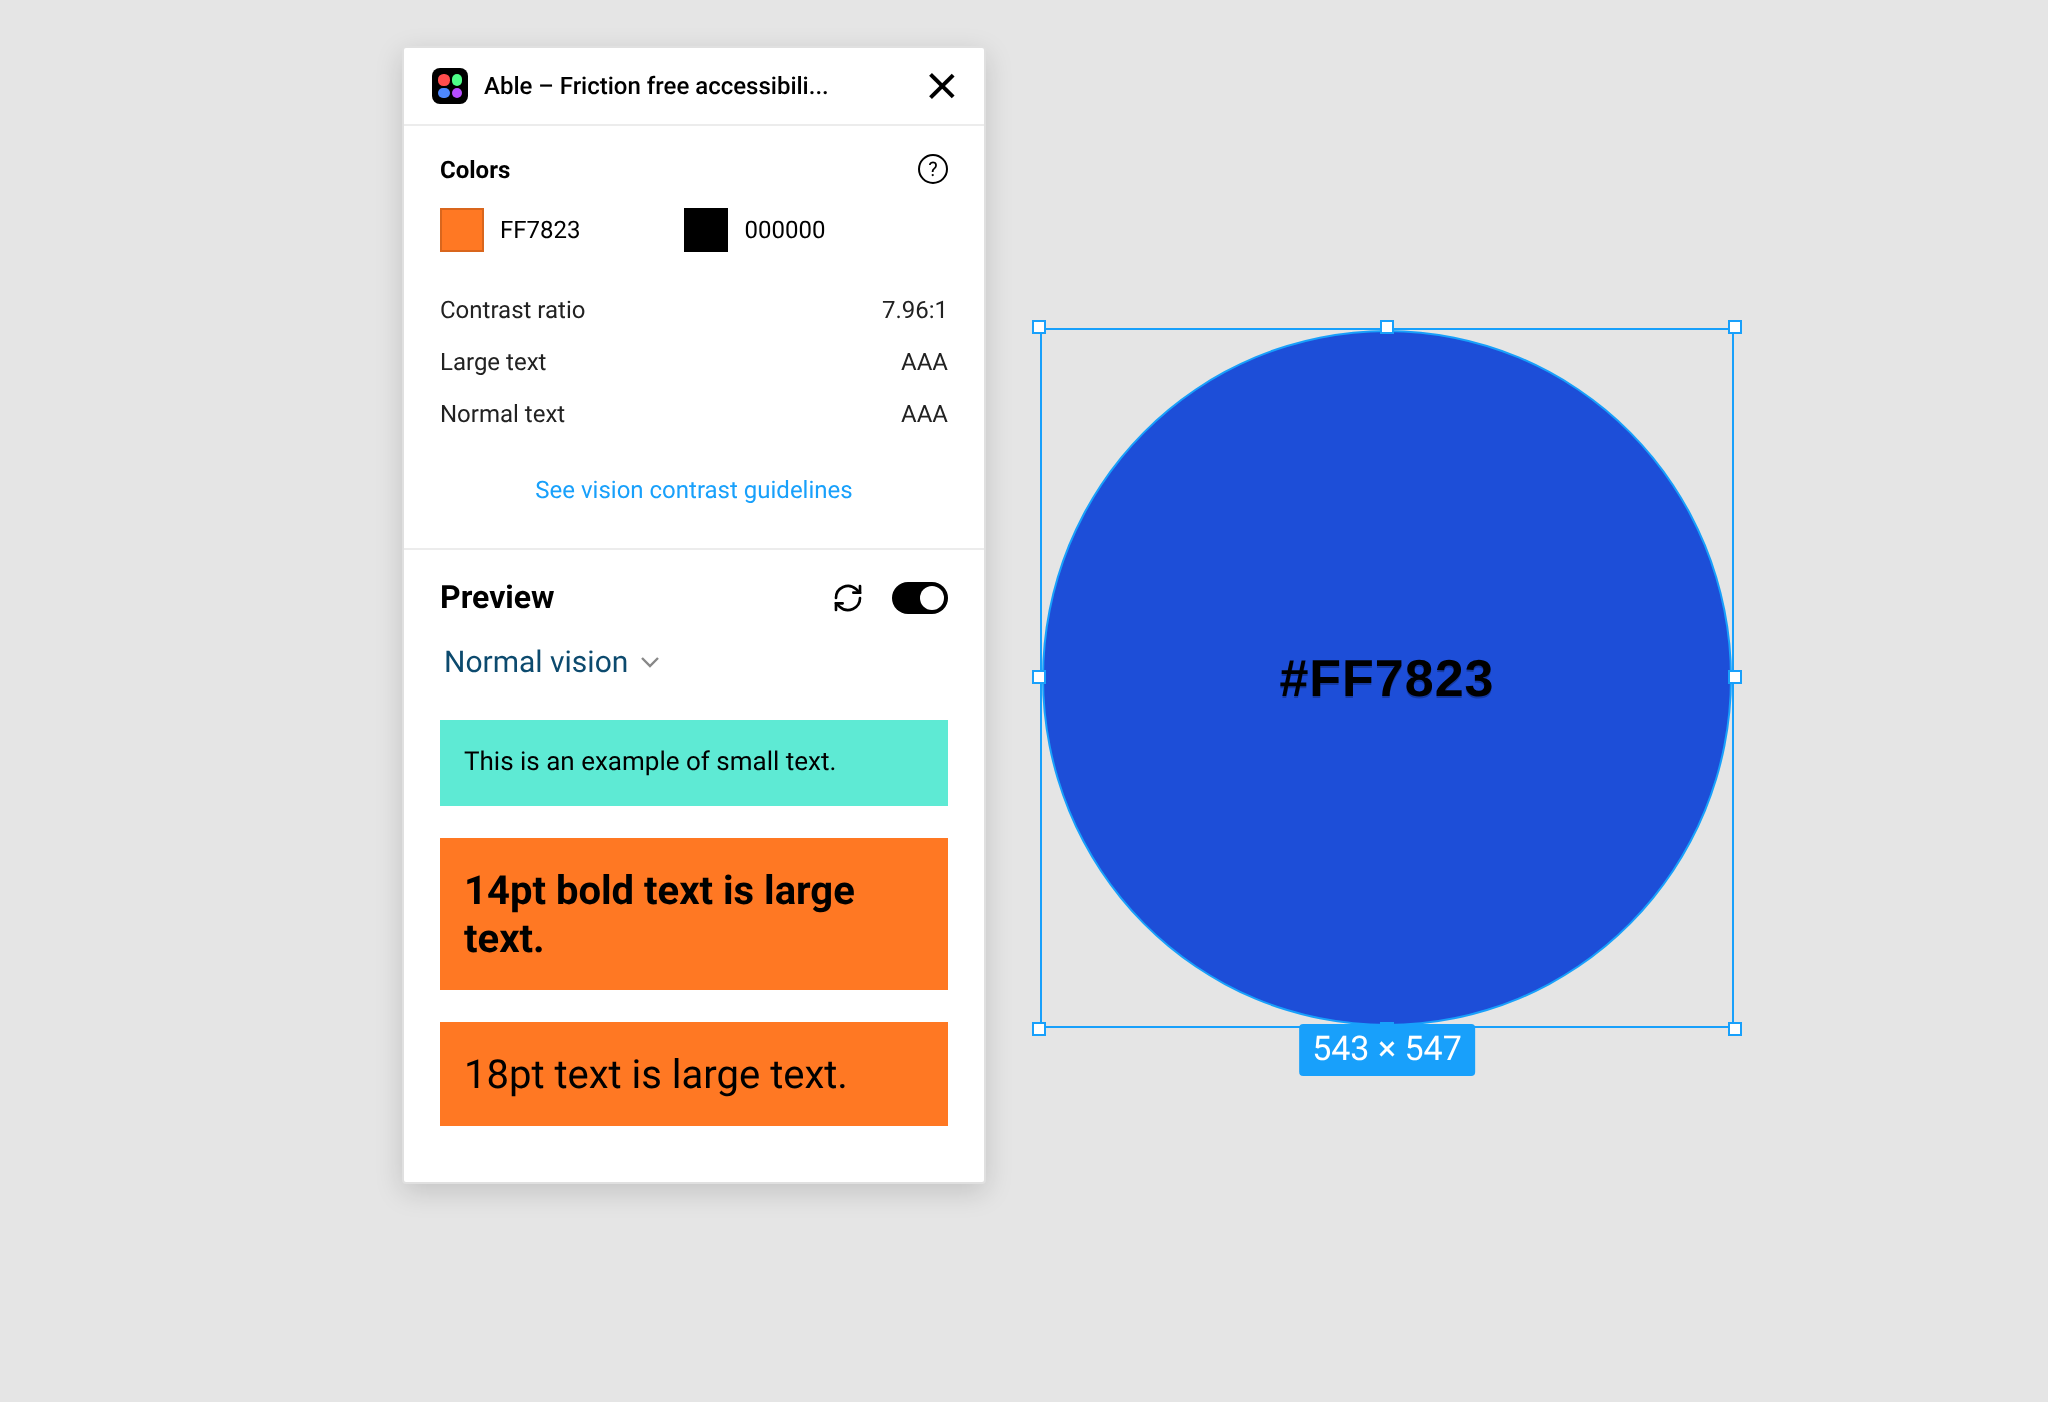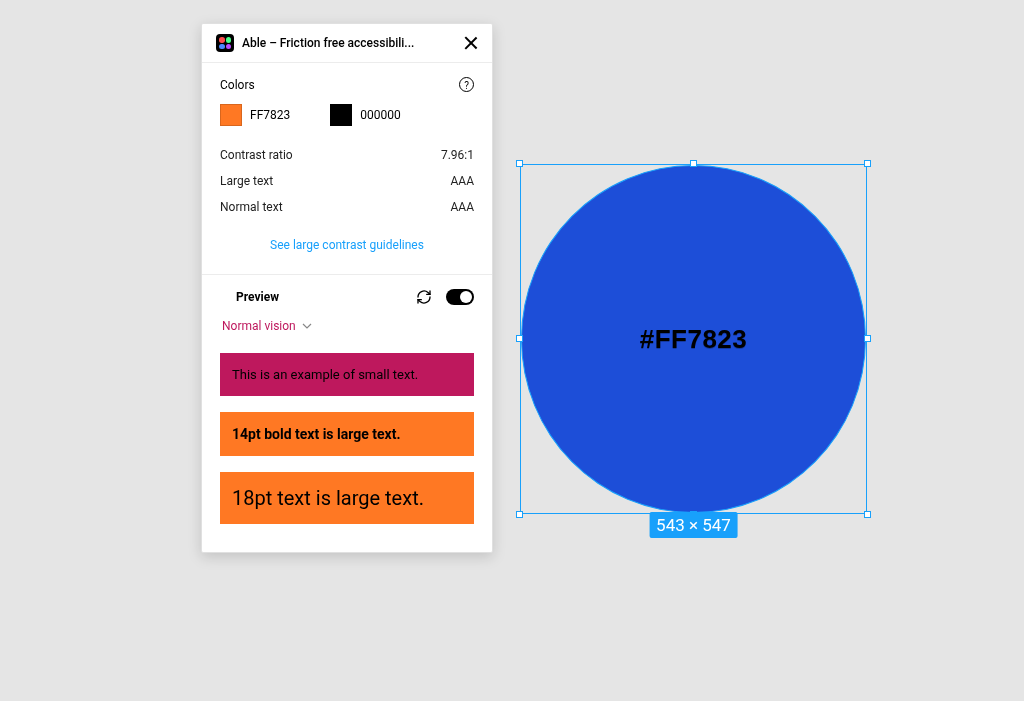--- a/index.html
+++ b/index.html
@@ -89,36 +89,36 @@
     border-bottom: 1px solid #ececec;
   }
   .section-title-row {
     display: flex;
     align-items: center;
     justify-content: space-between;
     margin-bottom: 12px;
   }
   .section-title {
     font-size: 12px;
-    font-weight: 400;
+    font-weight: 700;
   }
   .help-icon {
     width: 15px;
     height: 15px;
     border: 1.2px solid #000;
     border-radius: 50%;
     font-size: 10px;
     line-height: 15px;
     text-align: center;
     box-sizing: border-box;
     cursor: pointer;
   }
   .swatch-row {
     display: flex;
-    gap: 40px;
+    gap: 52px;
     margin-bottom: 22px;
   }
   .swatch-item {
     display: flex;
     align-items: center;
     gap: 8px;
     font-size: 12px;
   }
   .swatch {
     width: 22px;
@@ -143,23 +143,22 @@
     cursor: pointer;
   }
 
   .preview-header {
     display: flex;
     align-items: center;
     justify-content: space-between;
     margin-bottom: 14px;
   }
   .preview-title {
-    font-size: 12px;
+    font-size: 16px;
     font-weight: 700;
-    margin-left: 16px;
   }
   .preview-controls {
     display: flex;
     align-items: center;
     gap: 14px;
   }
   .refresh-icon {
     width: 16px;
     height: 16px;
     cursor: pointer;
@@ -179,37 +178,37 @@
     top: 2px;
     width: 12px;
     height: 12px;
     background: #fff;
     border-radius: 50%;
   }
   .vision-select {
     display: flex;
     align-items: center;
     gap: 6px;
-    font-size: 12px;
-    color: #be185d;
+    font-size: 15px;
+    color: #0c4a6e;
     margin-bottom: 20px;
     cursor: pointer;
     padding-left: 2px;
   }
   .chevron {
     width: 10px;
     height: 6px;
   }
   .sample {
     padding: 14px 12px;
     margin-bottom: 16px;
     font-size: 13px;
     color: #000;
   }
-  .sample.bold { font-weight: 700; font-size: 14px; }
+  .sample.bold { font-weight: 700; font-size: 20px; }
   .sample.large { font-size: 20px; font-weight: 400; }
   .sample:last-child { margin-bottom: 10px; }
 
   
   .canvas {
     position: absolute;
     left: 520px;
     top: 164px;
     width: 347px;
     height: 350px;
@@ -306,21 +305,21 @@
     </div>
     <div class="metric-row">
       <span>Large text</span>
       <span>AAA</span>
     </div>
     <div class="metric-row">
       <span>Normal text</span>
       <span>AAA</span>
     </div>
 
-    <div class="guidelines-link">See large contrast guidelines</div>
+    <div class="guidelines-link">See vision contrast guidelines</div>
   </div>
 
   <div class="section">
     <div class="preview-header">
       <div class="preview-title">Preview</div>
       <div class="preview-controls">
         <svg class="refresh-icon" viewBox="0 0 24 24" fill="none" stroke="#000" stroke-width="2" stroke-linecap="round">
           <path d="M3 12a9 9 0 0 1 15-6.7L21 8"></path>
           <polyline points="21 3 21 8 16 8"></polyline>
           <path d="M21 12a9 9 0 0 1-15 6.7L3 16"></path>
@@ -330,21 +329,21 @@
       </div>
     </div>
 
     <div class="vision-select">
       <span>Normal vision</span>
       <svg class="chevron" viewBox="0 0 10 6" fill="none" stroke="#888" stroke-width="1.2">
         <polyline points="1 1 5 5 9 1"></polyline>
       </svg>
     </div>
 
-    <div class="sample" style="background:#be185d">This is an example of small text.</div>
+    <div class="sample" style="background:#5eead4">This is an example of small text.</div>
     <div class="sample bold" style="background:#FF7823">14pt bold text is large text.</div>
     <div class="sample large" style="background:#FF7823">18pt text is large text.</div>
   </div>
 </div>
 
 <div class="canvas">
   <div class="circle" style="background:#1d4ed8">
     <div class="circle-text">#FF7823</div>
   </div>
   <div class="sel-box"></div>

